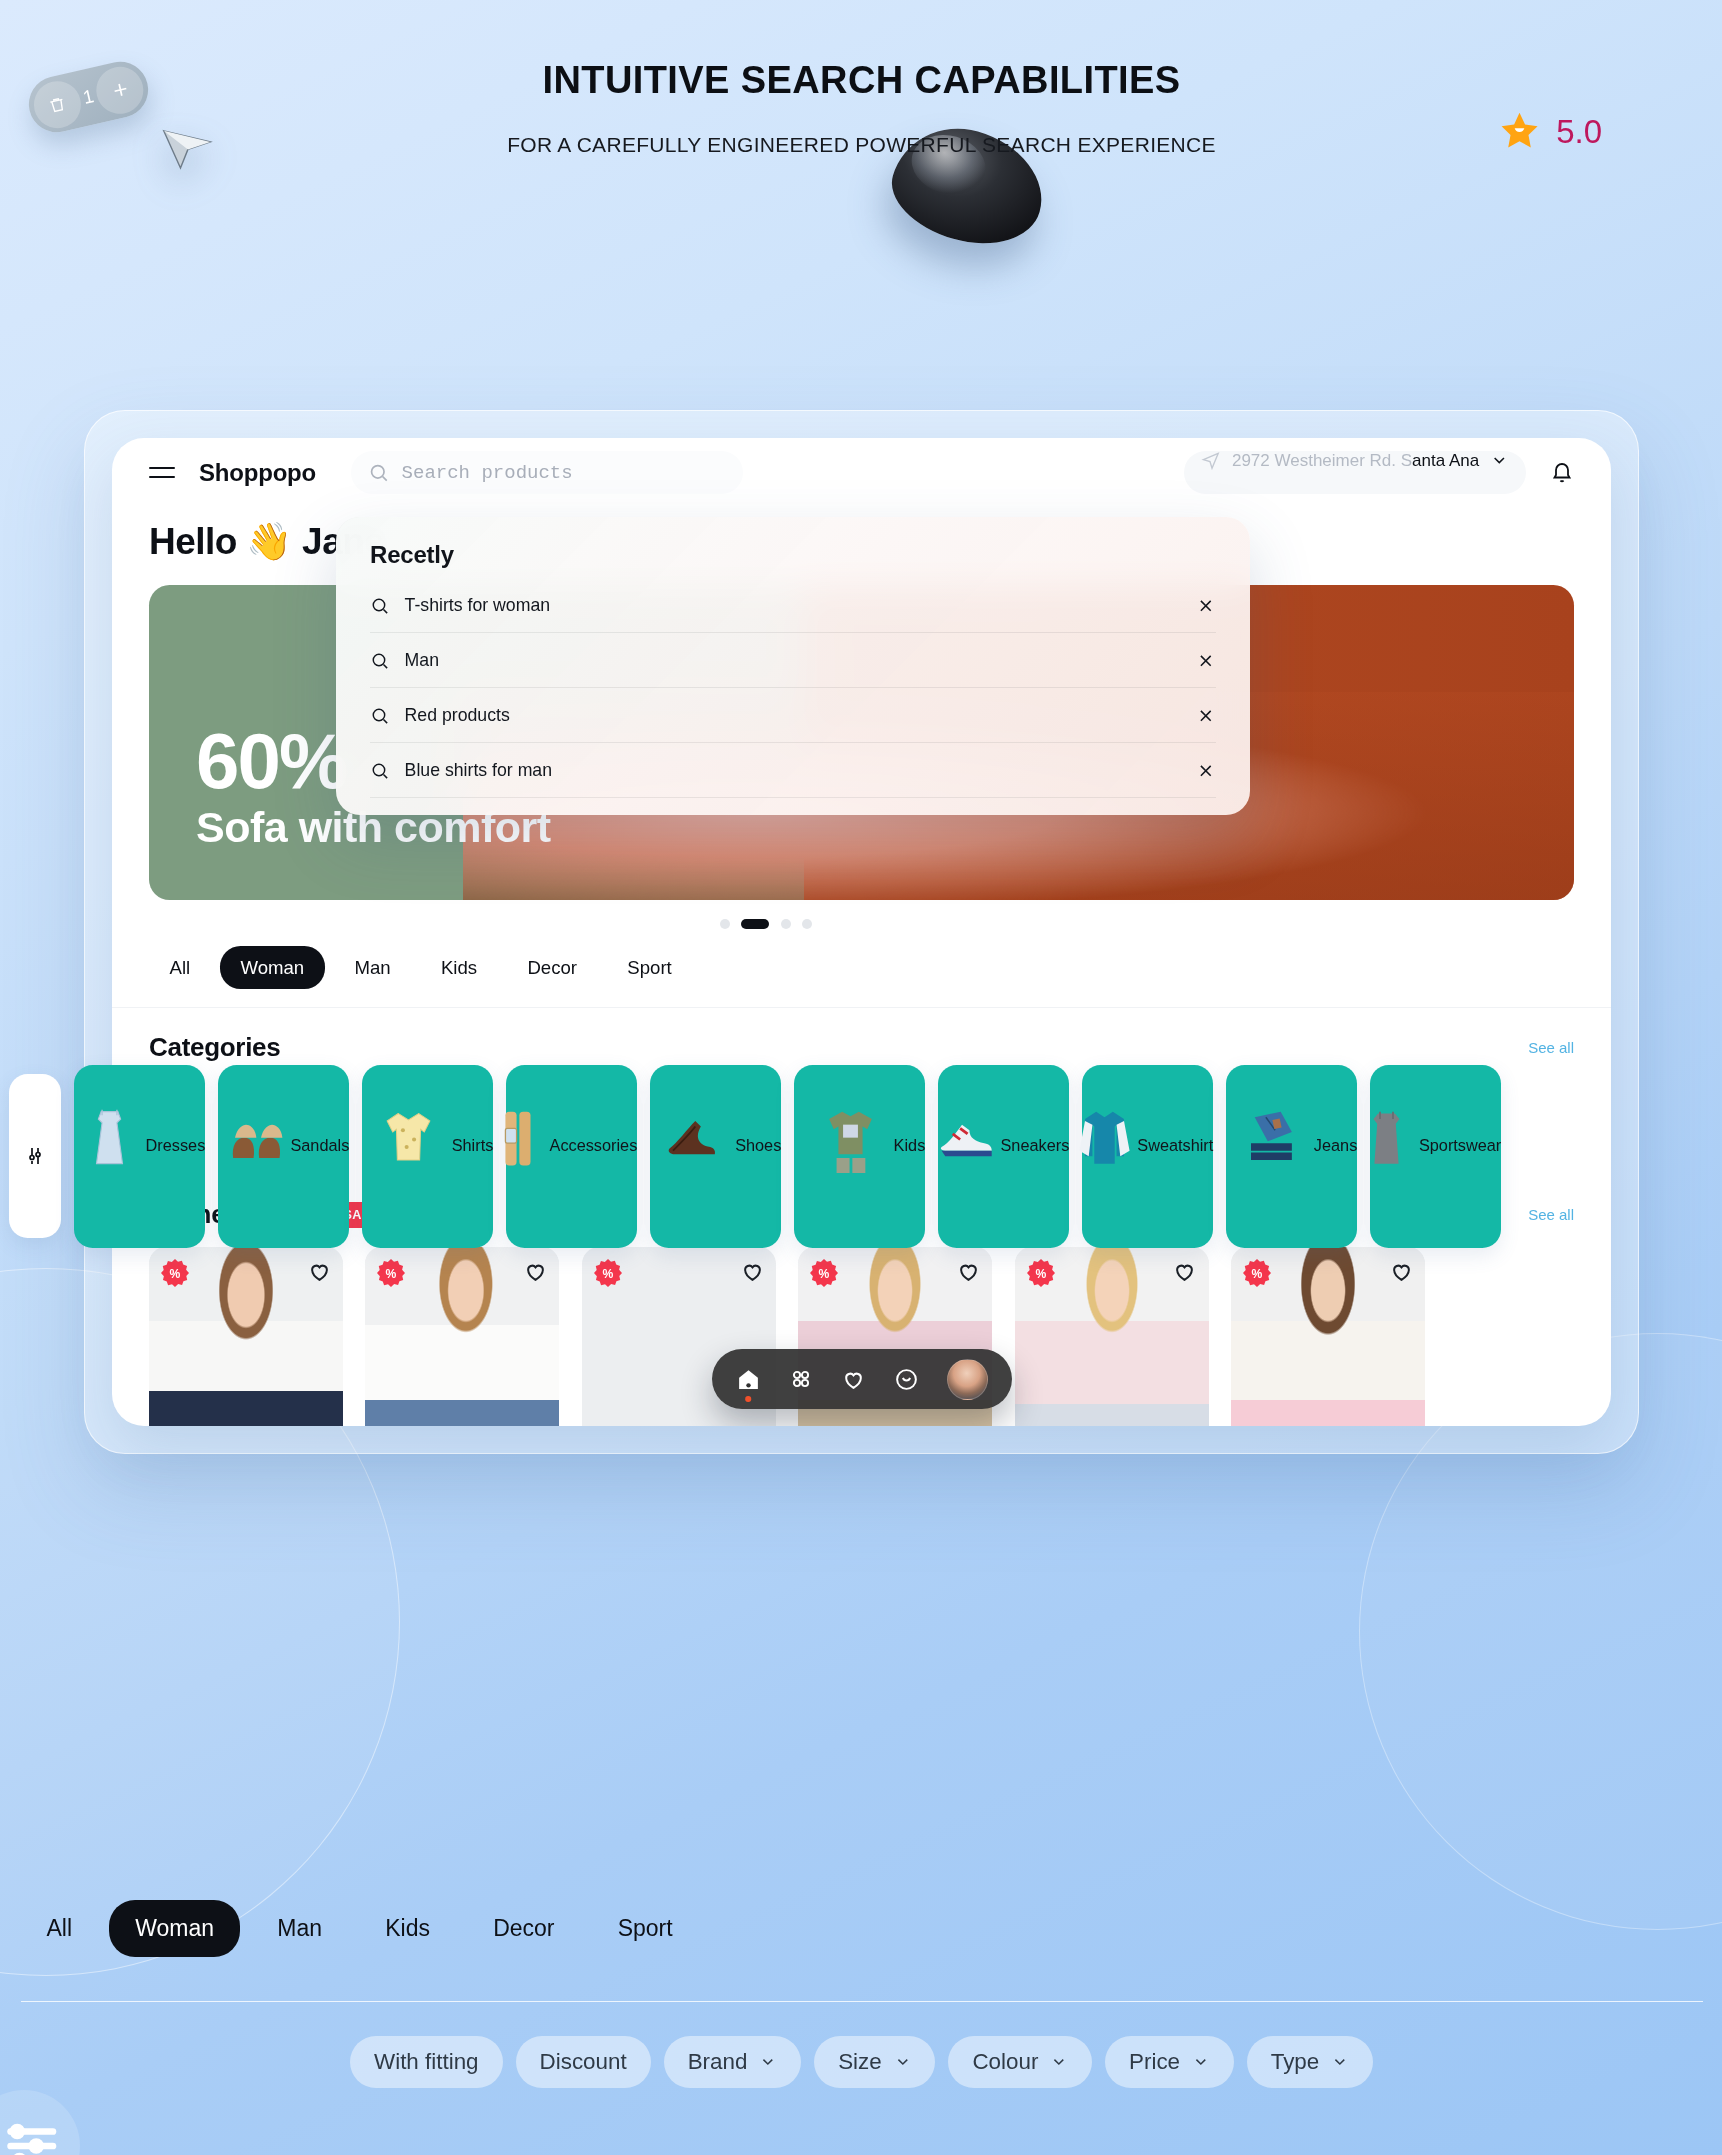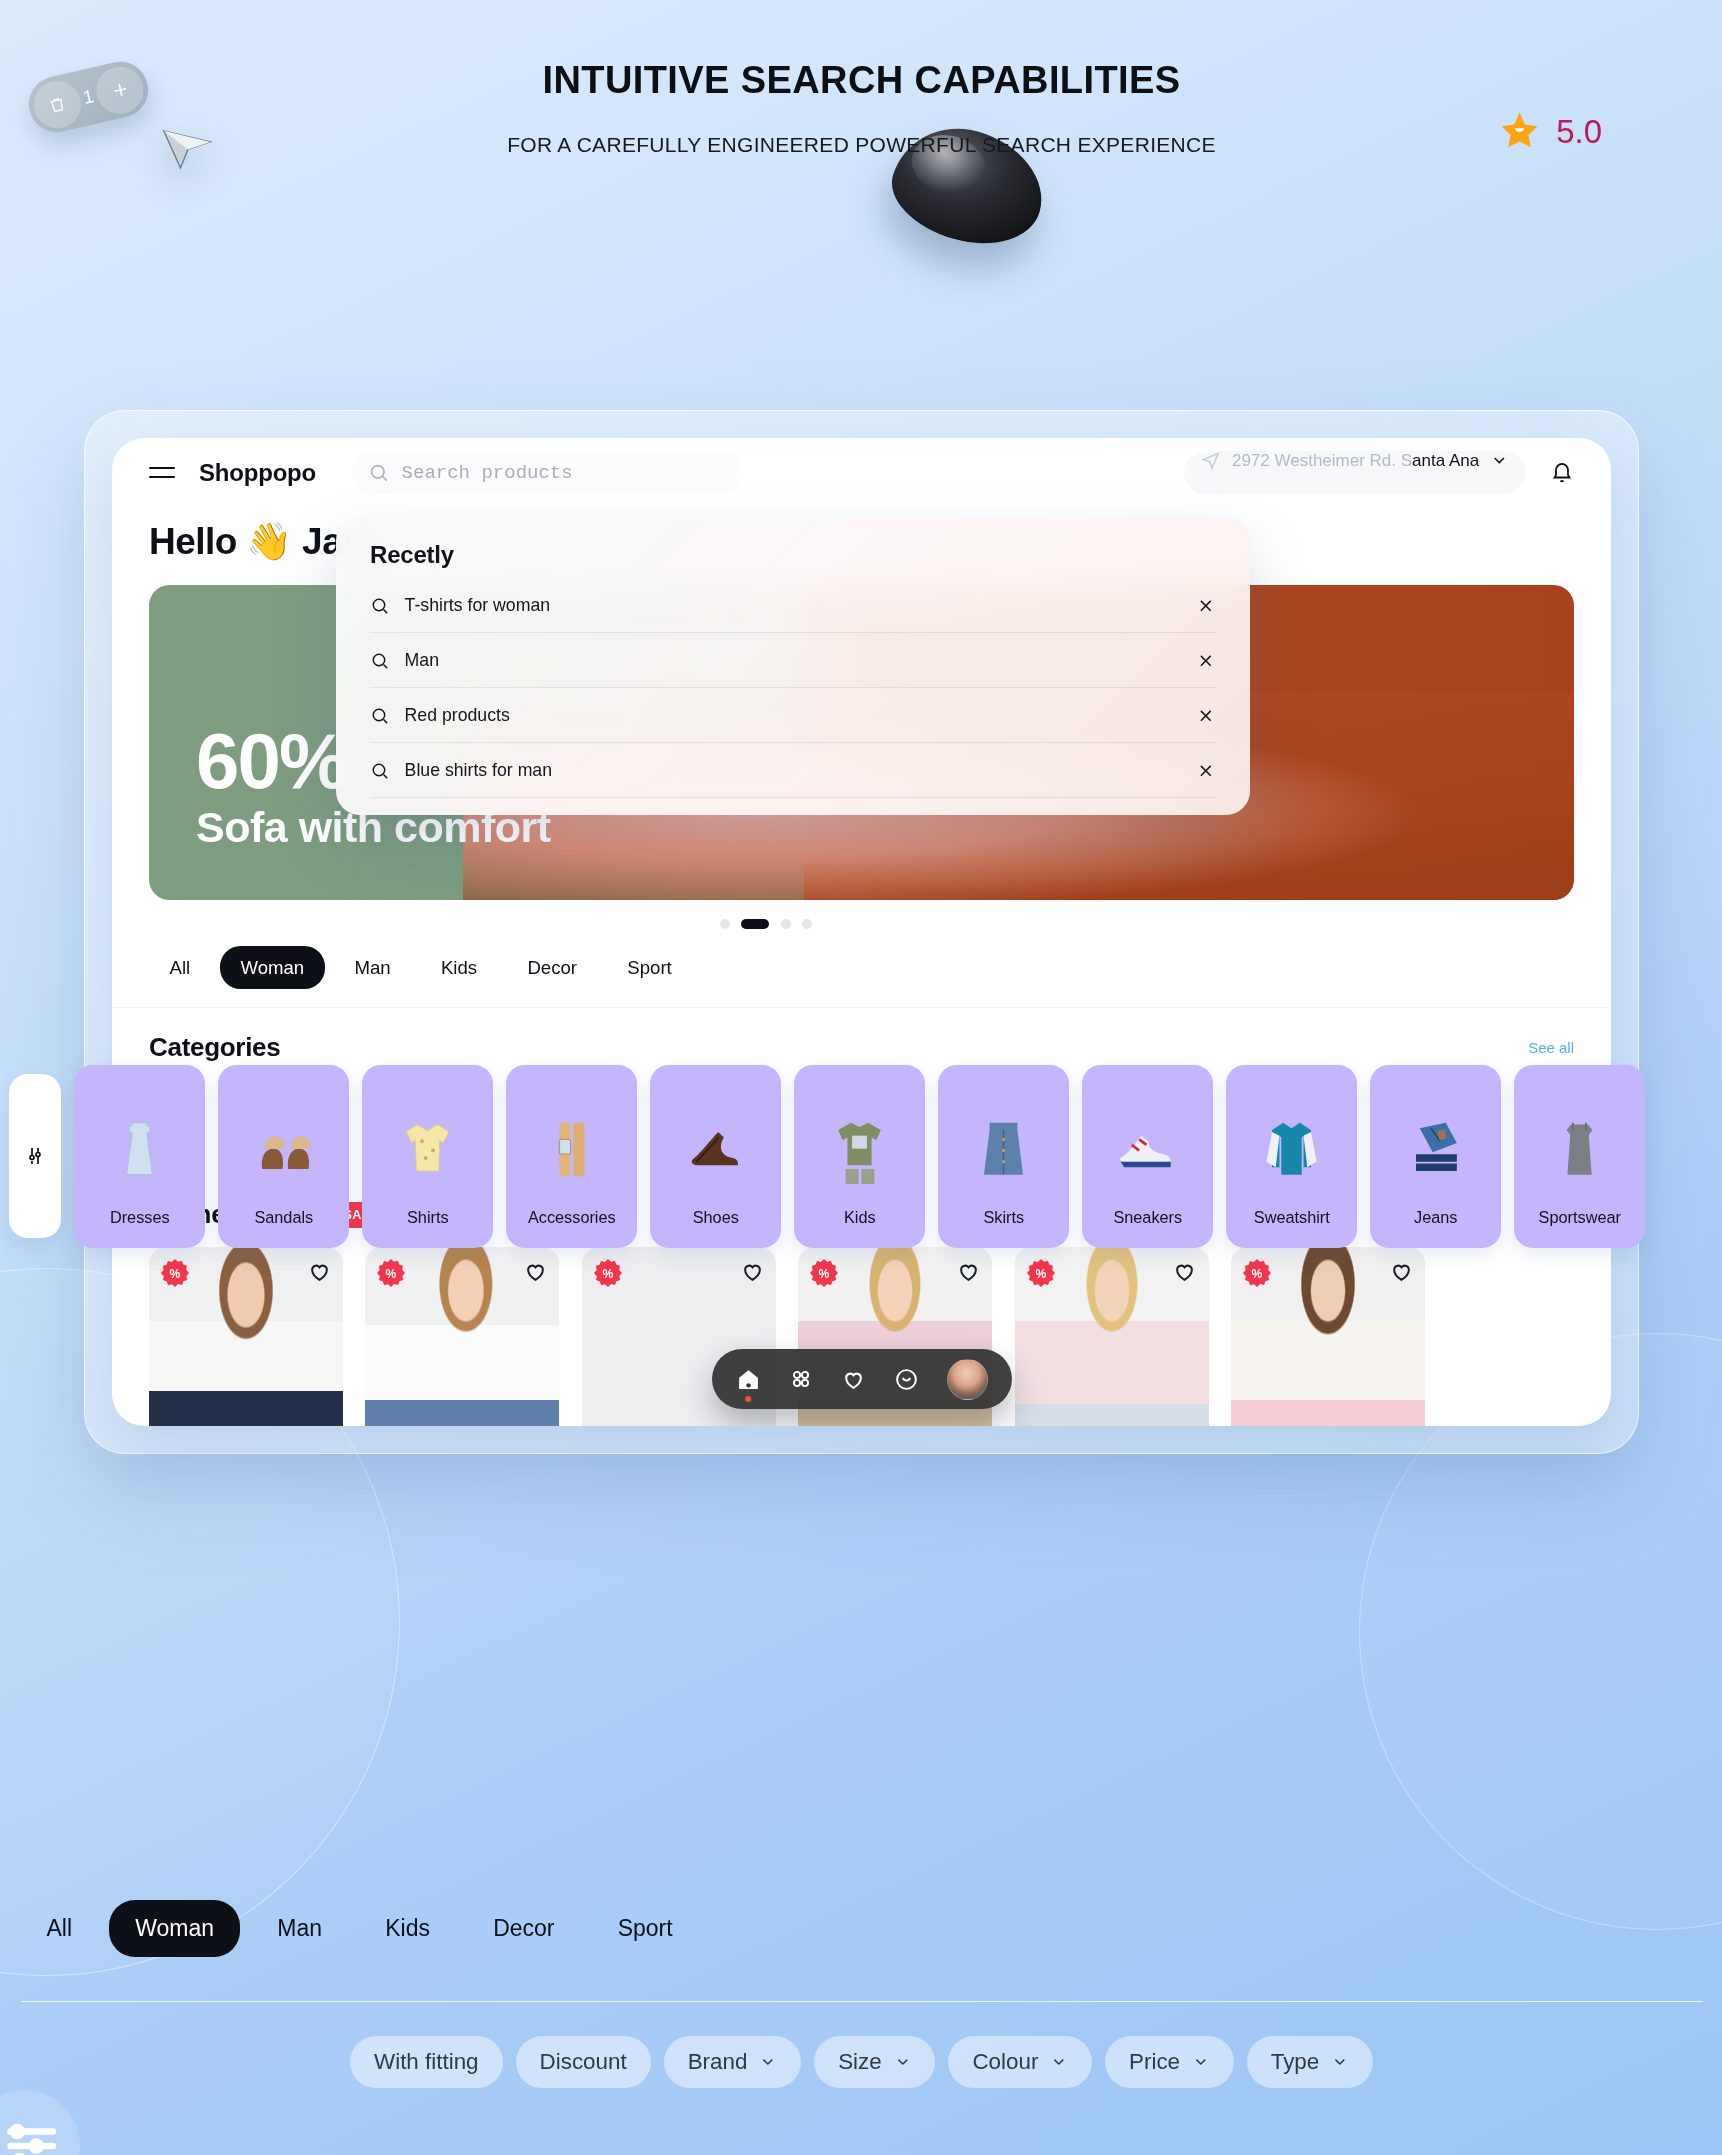--- a/index.html
+++ b/index.html
@@ -188,23 +188,23 @@
     height: 196px; display: flex; align-items: center; gap: 13px;
     padding-left: 9.3px; z-index: 8; pointer-events: none;
   }
   .cats-strip > * { pointer-events: auto; }
   .cat-filter-btn {
     width: 52px; height: 164px; border-radius: 18.6px; background: #fff;
     display: flex; align-items: center; justify-content: center;
     box-shadow: 0 7.5px 20.5px rgba(70,110,160,0.12); cursor: pointer; flex: 0 0 auto;
   }
   .cat-card {
-    width: 131px; height: 183px; border-radius: 18.6px; background: #c4b5fd;
+    width: 131px; height: 183px; border-radius: 18.6px; background: #14b8a6;
     box-shadow: 0 7.5px 20.5px rgba(70,110,160,0.12);
-    display: flex; flex-direction: column; align-items: center;
+    display: flex; flex-direction: row; align-items: center;
     justify-content: flex-end; padding-bottom: 20.5px; flex: 0 0 auto; cursor: pointer;
   }
   .cat-card .thumb {
     width: 86px; height: 89px; margin-bottom: 13px;
     display: flex; align-items: center; justify-content: center;
   }
   .cat-card .clabel { font-size: 16.3px; color: #11141a; }
 
   
   .products {
@@ -651,32 +651,20 @@
       <svg viewBox="0 0 70 76" width="65" height="71">
           <path d="M26 8 12 16l5 11 5-3v30h26V24l5 3 5-11L44 8l-9 5z" fill="#7f8f63"></path>
           <rect x="27" y="22" width="16" height="14" fill="#cfd8e6"></rect>
           <path d="M20 58h14v16H20zM37 58h14v16H37z" fill="#9aa089"></path>
         </svg>
     </div>
     <div class="clabel">Kids</div>
   </div>
 
 
-  <div class="cat-card">
-    <div class="thumb">
-      <svg viewBox="0 0 70 76" width="65" height="71">
-          <path d="M20 8h30v8l6 48H14l6-48z" fill="#5d81ab"></path>
-          <path d="M35 16v48" stroke="#3f6089" stroke-width="1.6"></path>
-          <circle cx="35" cy="26" r="1.8" fill="#c9a04a"></circle>
-          <circle cx="35" cy="38" r="1.8" fill="#c9a04a"></circle>
-          <circle cx="35" cy="50" r="1.8" fill="#c9a04a"></circle>
-        </svg>
-    </div>
-    <div class="clabel">Skirts</div>
-  </div>
 
   <div class="cat-card">
     <div class="thumb">
       <svg viewBox="0 0 70 76" width="65" height="71">
           <path d="M6 46c8-4 16-16 22-24l8 6c0 8 6 12 16 14 6 1 8 4 8 8H12c-6 0-8-2-6-4z" fill="#eef1f5"></path>
           <path d="M6 50h54v6H10z" fill="#2b4a8f"></path>
           <path d="M18 32l8 6M26 26l8 6" stroke="#cf2a35" stroke-width="3"></path>
         </svg>
     </div>
     <div class="clabel">Sneakers</div>

